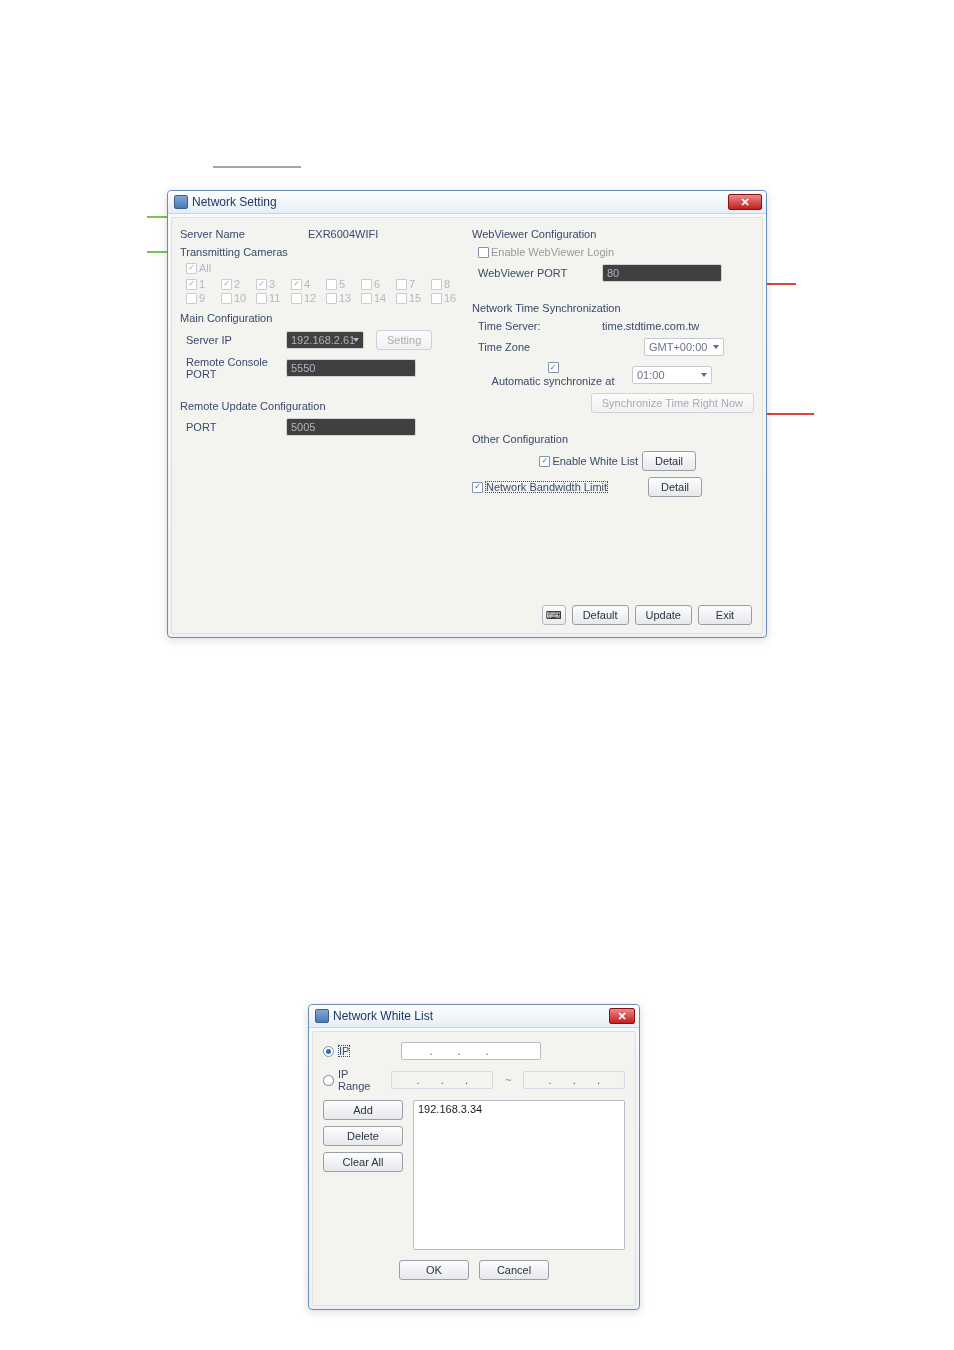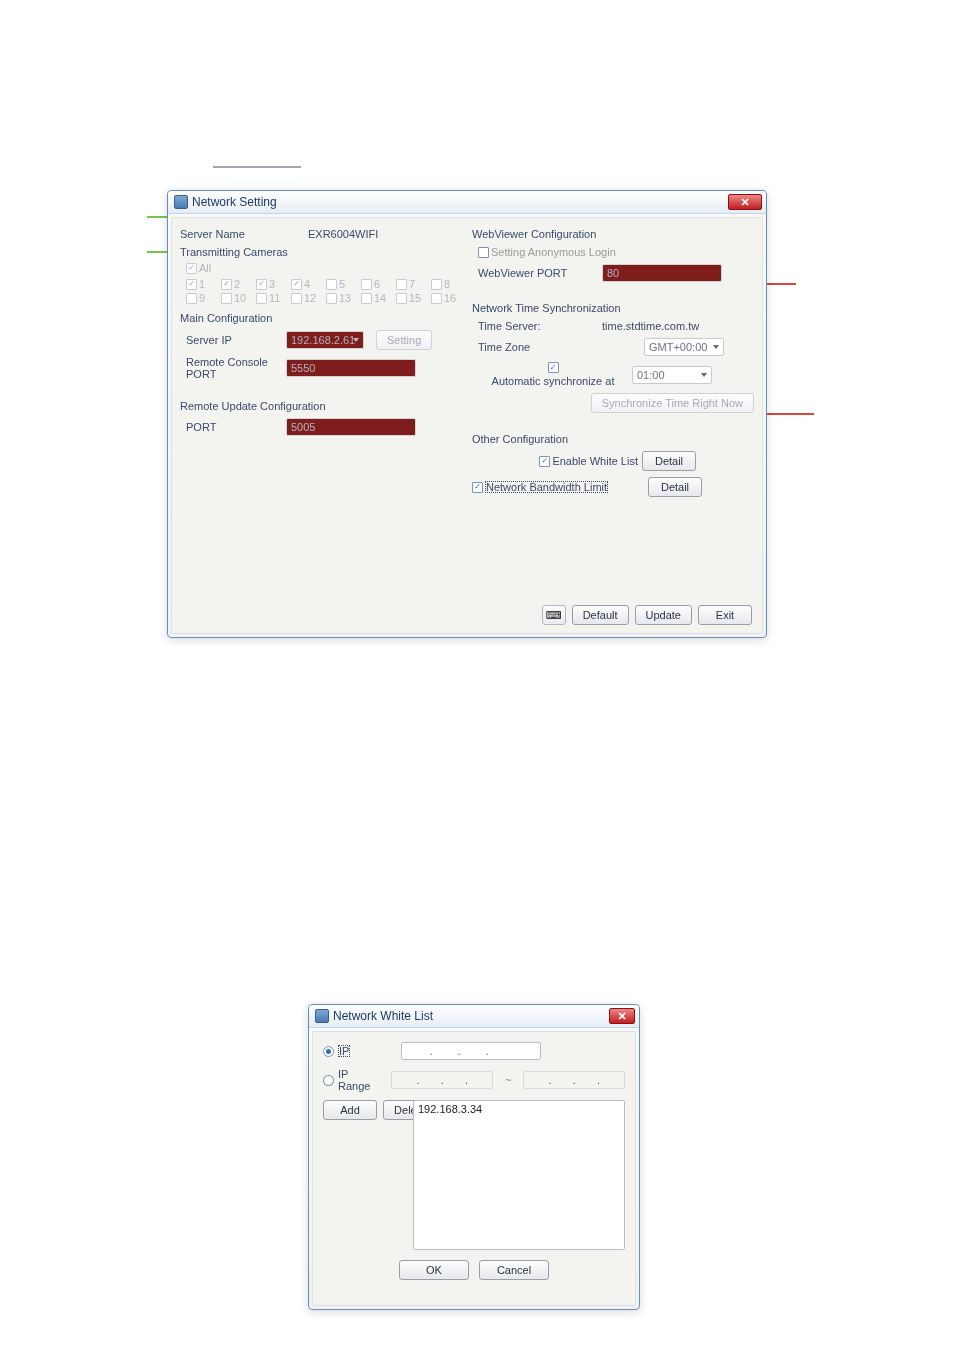--- a/index.html
+++ b/index.html
@@ -64,21 +64,21 @@
     .field {
       border: 1px solid #b8bdc4;
       background: #fff;
       height: 18px;
       padding: 0 4px;
       display: flex; align-items: center;
       color: #3a4a6b;
       border-radius: 2px;
     }
     .field-ro { border-color: #c7cbd1; color: #6a7486; }
-    .field-disabled { background: #7f1d1d; border-color: #d0d3d8; color: #b0b4bb; }
+    .field-disabled { background: #404040; border-color: #d0d3d8; color: #b0b4bb; }
     .select {
       position: relative;
     }
     .select::after {
       content: "";
       position: absolute;
       right: 4px; top: 50%;
       transform: translateY(-50%);
       width: 0; height: 0;
       border-left: 3px solid transparent;
@@ -166,21 +166,21 @@
       display: flex; align-items: center; gap: 0;
       border: 1px solid #b8bdc4; background: #fff; height: 18px; padding: 0 4px;
       border-radius: 2px; min-width: 140px;
     }
     .ip-input.disabled { background: #f3f3f0; border-color: #d6d9de; }
     .ip-input .oct { width: 22px; text-align: center; }
     .ip-input .dot { width: 6px; text-align: center; color: #555; }
     .dash { margin: 0 4px; color: #888; }
 
     .wl-main { display: flex; gap: 10px; }
-    .wl-btns { display: flex; flex-direction: row; gap: 6px; width: 80px; }
+    .wl-btns { display: flex; flex-direction: column; gap: 6px; width: 80px; }
     .wl-btns .btn { width: 80px; }
     .wl-list {
       flex: 1;
       background: #fff;
       border: 1px solid #b8bdc4;
       border-radius: 2px;
       height: 150px;
       padding: 2px 4px;
       color: #222;
     }
@@ -320,21 +320,21 @@
             <span>5005</span>
           </span>
         </div>
       </div>
 
       <div class="ns-col">
         <span class="groupbox-title">WebViewer Configuration</span>
         <div style="margin-left:6px;">
           <label class="chk">
             <span class="box"></span>
-            <span class="lbl-disabled">Setting Anonymous Login</span>
+            <span class="lbl-disabled">Enable WebViewer Login</span>
           </label>
         </div>
         <div class="row" style="gap:4px; margin-left:6px; margin-top:6px;">
           <span class="lbl" style="width:120px;">WebViewer PORT</span>
           <span class="field field-disabled" style="width:120px;">
             <span>80</span>
           </span>
         </div>
 
         <div class="section-spacer"></div>

